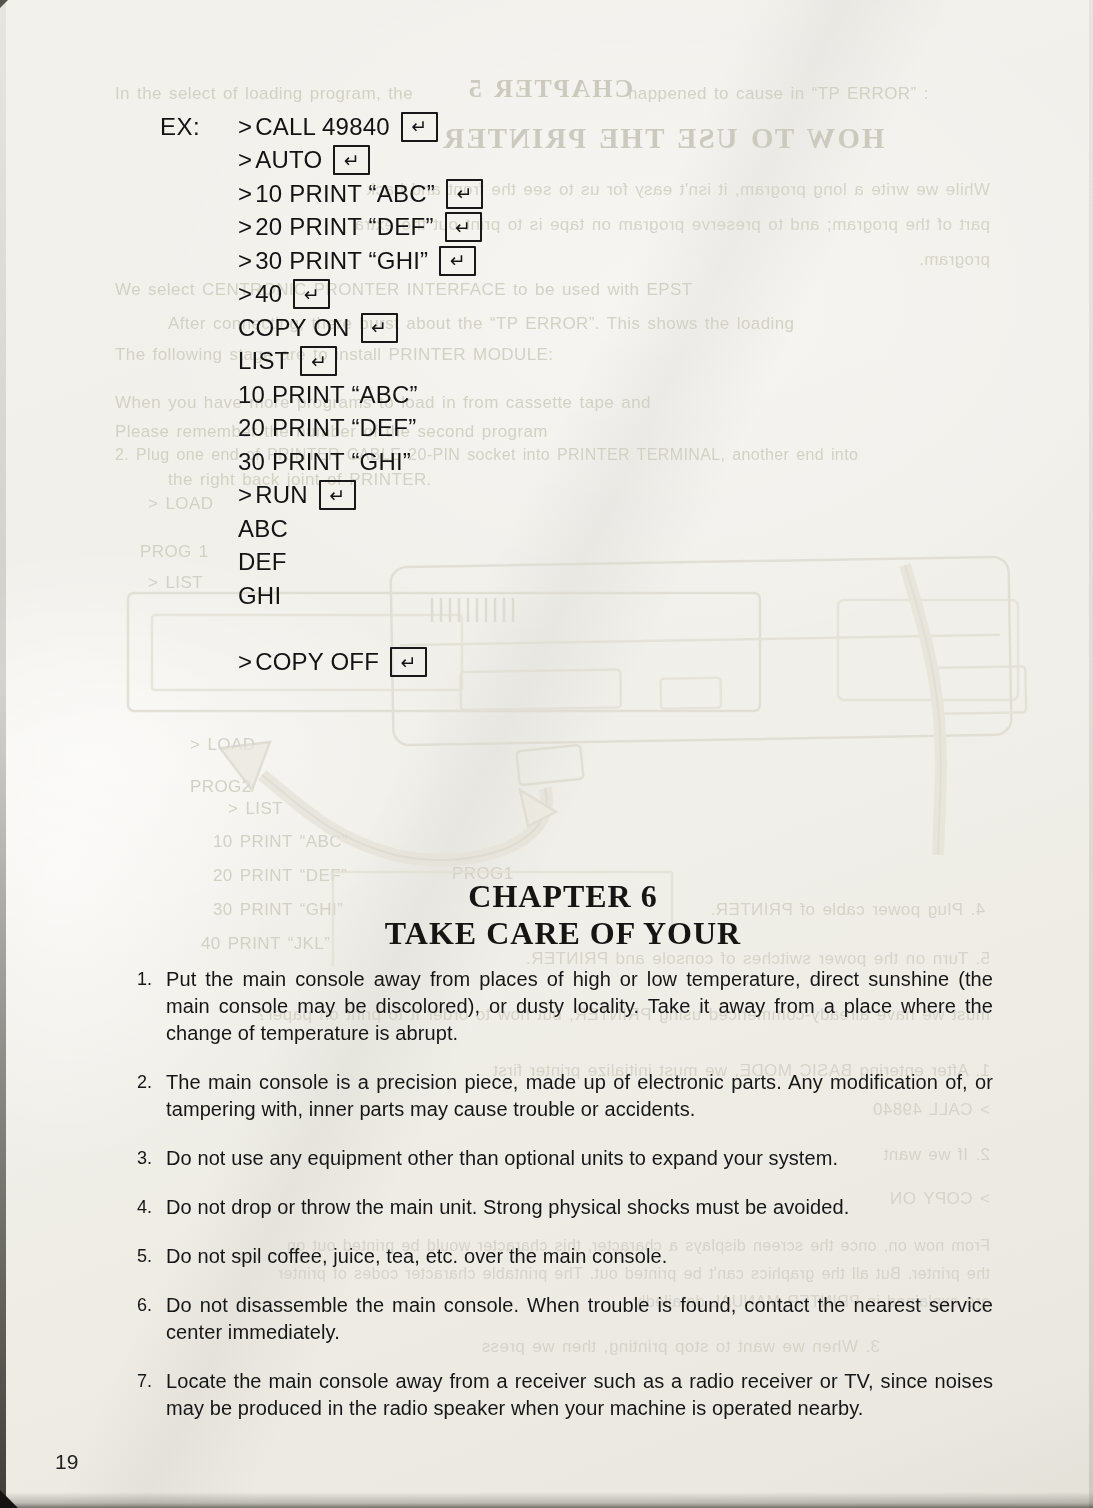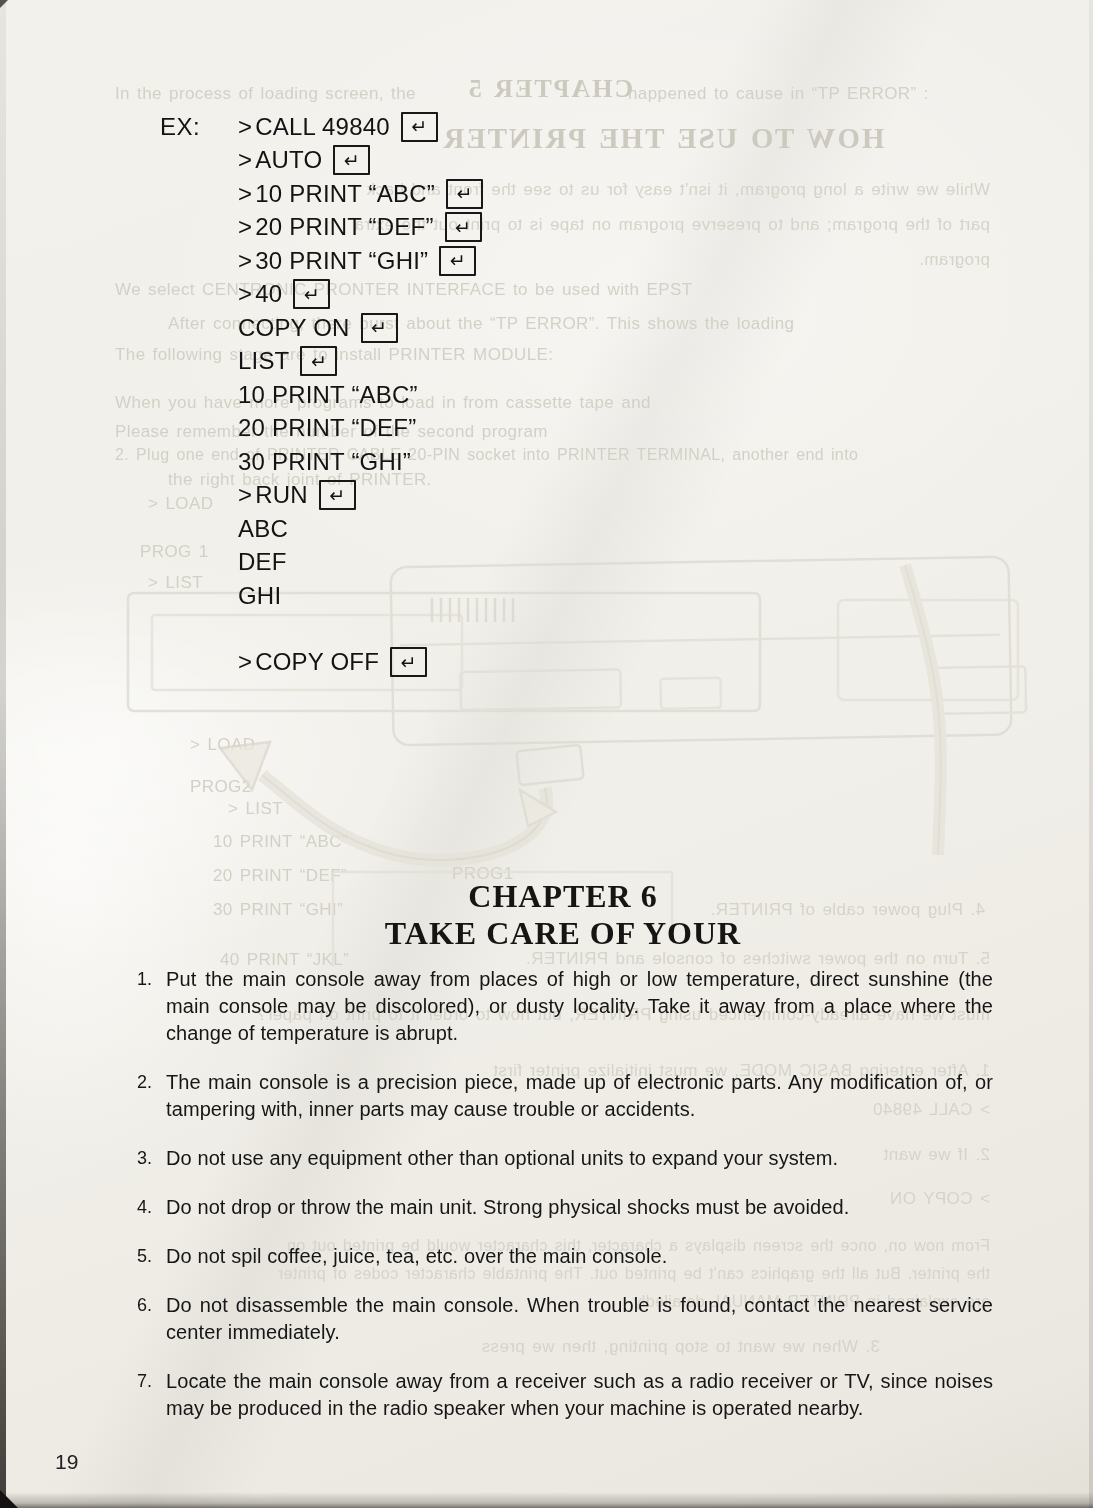--- a/index.html
+++ b/index.html
@@ -139,21 +139,21 @@
         <polygon points="252,790 220,748 270,742" fill="#ebe8df" stroke="#d9d6cd"></polygon>
         <polygon points="520,790 556,812 528,826" fill="#ebe8df" stroke="#dcd9d0"></polygon>
 
         <path d="M905 565 C930 650 945 700 940 800 L938 855" stroke="#e5e2d9" stroke-width="12"></path>
         <path d="M905 565 C930 650 945 700 940 800 L938 855" stroke="#dcd9d0" stroke-width="2"></path>
 
         <path d="M333 872 H672 M333 872 V967 M672 872 V935" stroke="#e2dfd6"></path>
       </g>
     </svg>
 
-  <div class="bleed" style="left: 115px; top: 84px; width: 430px;">In the process of loading screen, the</div>
+  <div class="bleed" style="left: 115px; top: 84px; width: 430px;">In the select of loading program, the</div>
       <div class="bleed" style="left: 628px; top: 84px; width: 360px;">happened to cause in “TP ERROR” :</div>
       <div class="bleed mir bhead" style="left: 420px; top: 74px; width: 260px; font-size: 26px; text-align: center;">CHAPTER 5</div>
       <div class="bleed mir bhead" style="left: 398px; top: 122px; width: 530px; font-size: 29px; text-align: center;">HOW TO USE THE PRINTER</div>
       <div class="bleed mir" style="left: 115px; top: 180px; width: 875px;">While we write a long program, it isn't easy for us to see the front and back</div>
       <div class="bleed mir" style="left: 115px; top: 215px; width: 875px;">part of the program; and to preserve program on tape is to print out the extra</div>
       <div class="bleed mir" style="left: 115px; top: 250px; width: 875px;">program.</div>
       <div class="bleed" style="left: 115px; top: 280px; width: 700px;">We select CENTRONIC PRONTER INTERFACE to be used with EPST</div>
       <div class="bleed" style="left: 168px; top: 314px; width: 720px;">After connecting, there burst about the “TP ERROR”. This shows the loading</div>
       <div class="bleed" style="left: 115px; top: 345px; width: 620px;">The following stage are to install PRINTER MODULE:</div>
       <div class="bleed" style="left: 115px; top: 393px; width: 820px;">When you have more programs to load in from cassette tape and</div>
@@ -162,21 +162,21 @@
       <div class="bleed" style="left: 168px; top: 470px; width: 520px;">the right back joint of PRINTER.</div>
       <div class="bleed" style="left: 148px; top: 494px; width: 120px;">&gt; LOAD</div>
       <div class="bleed" style="left: 140px; top: 536px; width: 120px; margin-top: 6px;">PROG 1</div>
       <div class="bleed" style="left: 148px; top: 573px; width: 120px;">&gt; LIST</div>
       <div class="bleed" style="left: 190px; top: 735px; width: 140px;">&gt; LOAD</div>
       <div class="bleed" style="left: 190px; top: 769px; width: 120px; margin-top: 8px;">PROG2</div>
       <div class="bleed" style="left: 228px; top: 799px; width: 120px;">&gt; LIST</div>
       <div class="bleed" style="left: 213px; top: 832px; width: 220px;">10 PRINT “ABC”</div>
       <div class="bleed" style="left: 213px; top: 866px; width: 220px;">20 PRINT “DEF”</div>
       <div class="bleed" style="left: 213px; top: 900px; width: 220px;">30 PRINT “GHI”</div>
-      <div class="bleed" style="left: 220px; top: 934px; width: 220px; margin-top: 16px;">40 PRINT “JKL”</div>
+      <div class="bleed" style="left: 201px; top: 934px; width: 220px;">40 PRINT “JKL”</div>
       <div class="bleed" style="left: 452px; top: 864px; width: 110px;">PROG1</div>
       <div class="bleed mir" style="left: 555px; top: 900px; width: 430px;">4. Plug power cable of PRINTER.</div>
       <div class="bleed mir" style="left: 115px; top: 949px; width: 875px;">5. Turn on the power switches of console and PRINTER.</div>
       <div class="bleed mir" style="left: 115px; top: 1005px; width: 875px;">must we have already-commenced using PRINTER, but how to order it to print on paper?</div>
       <div class="bleed mir" style="left: 300px; top: 1061px; width: 690px;">1. After entering BASIC MODE, we must initialize printer first</div>
       <div class="bleed mir" style="left: 600px; top: 1100px; width: 390px;">&gt; CALL 49840</div>
       <div class="bleed mir" style="left: 700px; top: 1145px; width: 290px;">2. If we want</div>
       <div class="bleed mir" style="left: 640px; top: 1189px; width: 350px;">&gt; COPY ON</div>
       <div class="bleed mir" style="left: 115px; top: 1237px; width: 875px; font-size: 16px;">From now on, once the screen displays a character, this character would be printed out on</div>
       <div class="bleed mir" style="left: 115px; top: 1265px; width: 875px; font-size: 16px;">the printer. But all the graphics can't be printed out. The printable character codes of printer</div>

